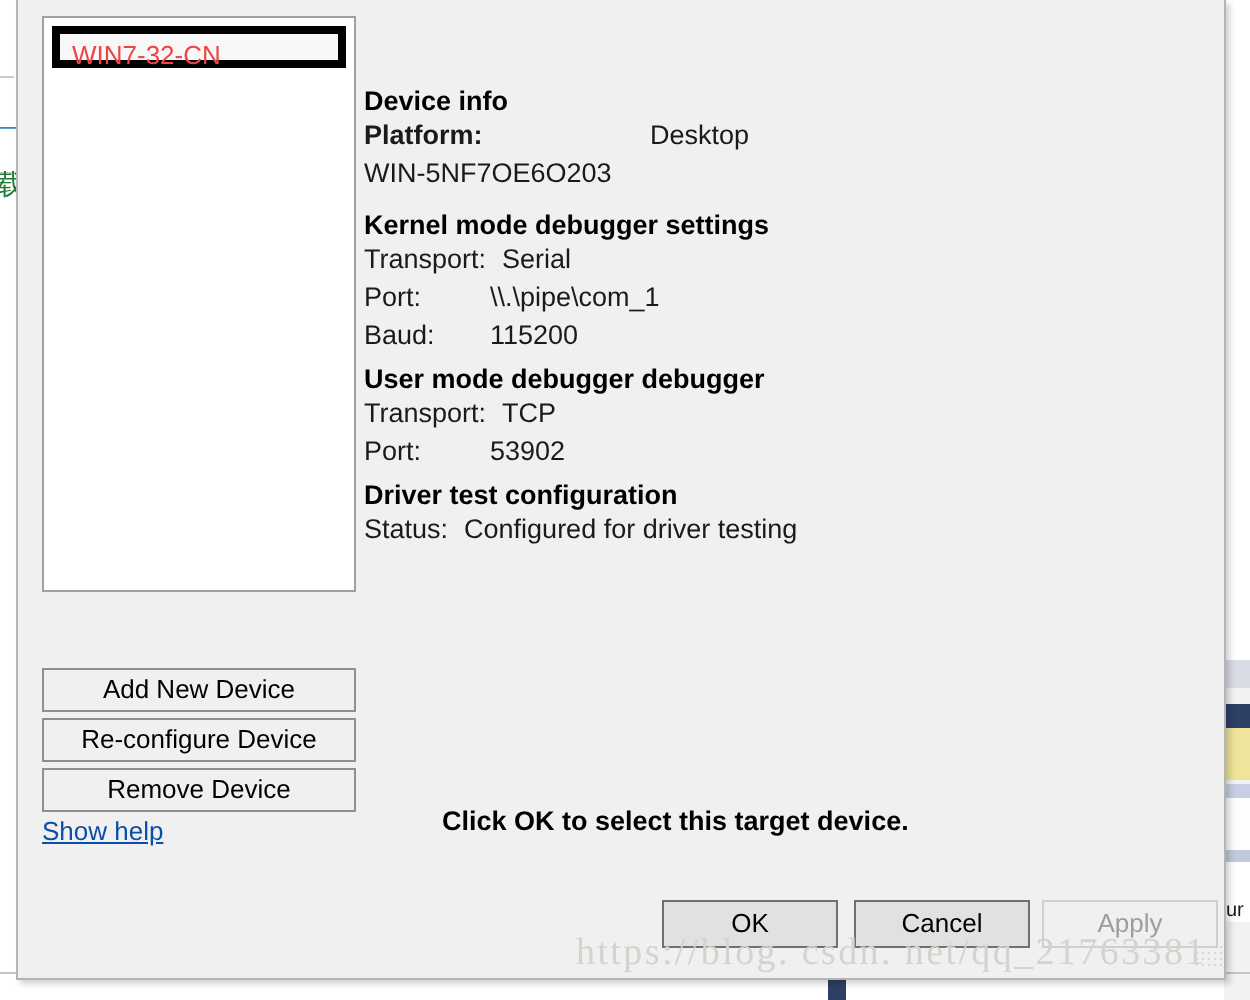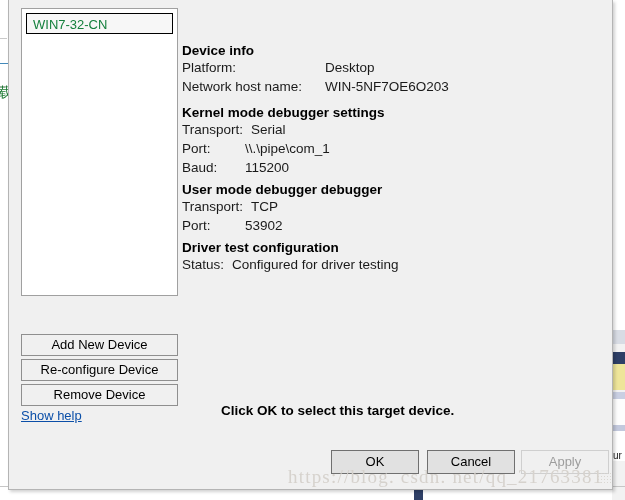--- a/index.html
+++ b/index.html
@@ -166,23 +166,23 @@
     border: 1px solid #a0a0a0;
     box-sizing: border-box;
     overflow: hidden;
   }
   .device-item {
     margin: 4px 4px 0 4px;
     height: 21px;
     line-height: 21px;
     padding-left: 6px;
     font-size: 13px;
-    color: #15803d;
+    color: #ef4444;
     background: #f7f7f7;
-    border: 1px solid #000000;
+    border: 4px solid #000000;
     box-sizing: border-box;
     cursor: default;
   }
 
   
   .lbtn {
     position: absolute;
     left: 12px;
     width: 157px;
     height: 22px;
@@ -226,21 +226,21 @@
   }
   .info-row {
     display: flex;
     font-size: 13.5px;
     line-height: 19px;
     color: #1a1a1a;
   }
   .info-row .lab { white-space: nowrap; }
   .info-row .val { white-space: pre; }
   .lab-w { width: 63px; }
-  .lab-w-wide { width: 143px; }
+  .lab-w-wide { width: 143px; font-weight: bold; }
   .lab-inline { margin-right: 8px; }
 
   .blk-device { position: absolute; left: 0; top: 43px; }
   .blk-kmd    { position: absolute; left: 0; top: 105px; }
   .blk-umd    { position: absolute; left: 0; top: 182px; }
   .blk-drv    { position: absolute; left: 0; top: 240px; }
 
   .prompt {
     position: absolute;
     left: 212px;
@@ -345,21 +345,20 @@
 
       <div class="info">
 
         <div class="blk-device">
           <div class="info-head">Device info</div>
           <div class="info-row">
             <span class="lab lab-w-wide">Platform:</span>
             <span class="val">Desktop</span>
           </div>
           <div class="info-row">
-            <span class="lab lab-w-wide">Network host name:</span>
             <span class="val">WIN-5NF7OE6O203</span>
           </div>
         </div>
 
         <div class="blk-kmd">
           <div class="info-head">Kernel mode debugger settings</div>
           <div class="info-row">
             <span class="lab lab-inline">Transport:</span>
             <span class="val">Serial</span>
           </div>

